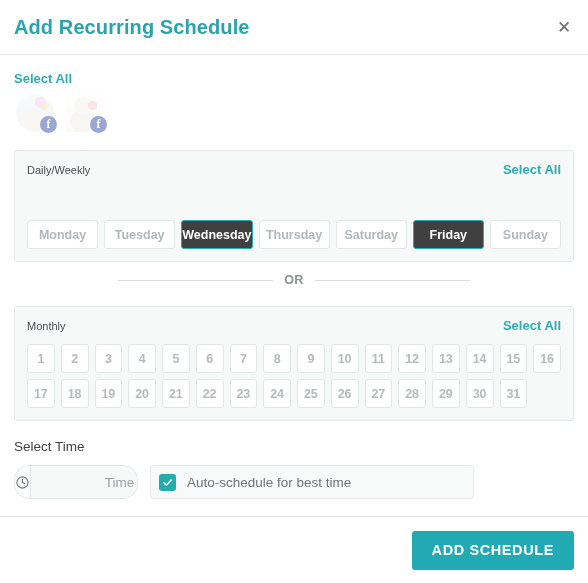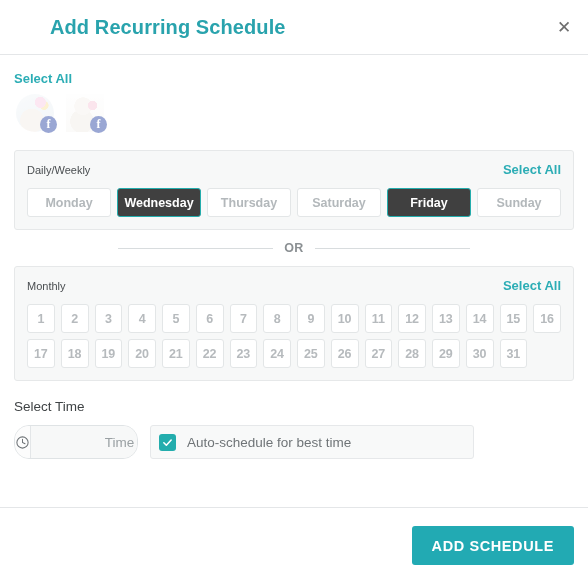--- a/index.html
+++ b/index.html
@@ -24,21 +24,20 @@
     align-items: center;
     padding: 0 16px 0 14px;
     position: relative;
   }
   .modal-title {
     font-size: 20px;
     font-weight: bold;
     color: #29a3ad;
     letter-spacing: 0.1px;
     line-height: 1;
-    margin-left: 36px;
   }
   .close-btn {
     position: absolute;
     right: 14px;
     top: 17px;
     width: 20px; height: 20px;
     display: flex; align-items: center; justify-content: center;
     color: #6e6e6e;
     font-size: 17px;
     line-height: 1;
@@ -148,32 +147,33 @@
     background: #ffffff;
     color: #b3b8bb;
     font-size: 12.5px;
     font-weight: bold;
     display: flex;
     align-items: center;
     justify-content: center;
     cursor: pointer;
     user-select: none;
     white-space: nowrap;
+    margin-top: 32px;
   }
   .day-btn.selected {
     background: #404040;
     border-color: #23adad;
     color: #ffffff;
   }
 
   
   .or-divider {
     display: flex;
     align-items: center;
-    margin: 11px 0 11px 0;
+    margin: 11px 0 19px 0;
     padding: 0 104px;
   }
   .or-divider .line {
     flex: 1;
     height: 1px;
     background: #d8dcde;
   }
   .or-divider .or-text {
     padding: 0 11px;
     font-size: 12.5px;
@@ -267,21 +267,21 @@
   }
   .auto-label {
     font-size: 13.5px;
     color: #6f7477;
   }
 
   
   .modal-footer {
     position: absolute;
     left: 0; right: 0; bottom: 0;
-    height: 76px;
+    height: 67px;
     border-top: 1px solid #e4e6e8;
     display: flex;
     align-items: center;
     justify-content: flex-end;
     padding-right: 14px;
   }
   .add-btn {
     background: #22aab3;
     color: #ffffff;
     border: none;
@@ -321,20 +321,21 @@
   </div>
 
 
   <div class="panel">
     <div class="panel-head">
       <div class="panel-title">Daily/Weekly</div>
       <div class="select-all">Select All</div>
     </div>
     <div class="day-row">
       <div class="day-btn">Monday</div>
+      <div class="day-btn">Tuesday</div>
       <div class="day-btn selected">Wednesday</div>
       <div class="day-btn">Thursday</div>
       <div class="day-btn">Saturday</div>
       <div class="day-btn selected">Friday</div>
       <div class="day-btn">Sunday</div>
     </div>
   </div>
 
   <div class="or-divider">
     <div class="line"></div>

